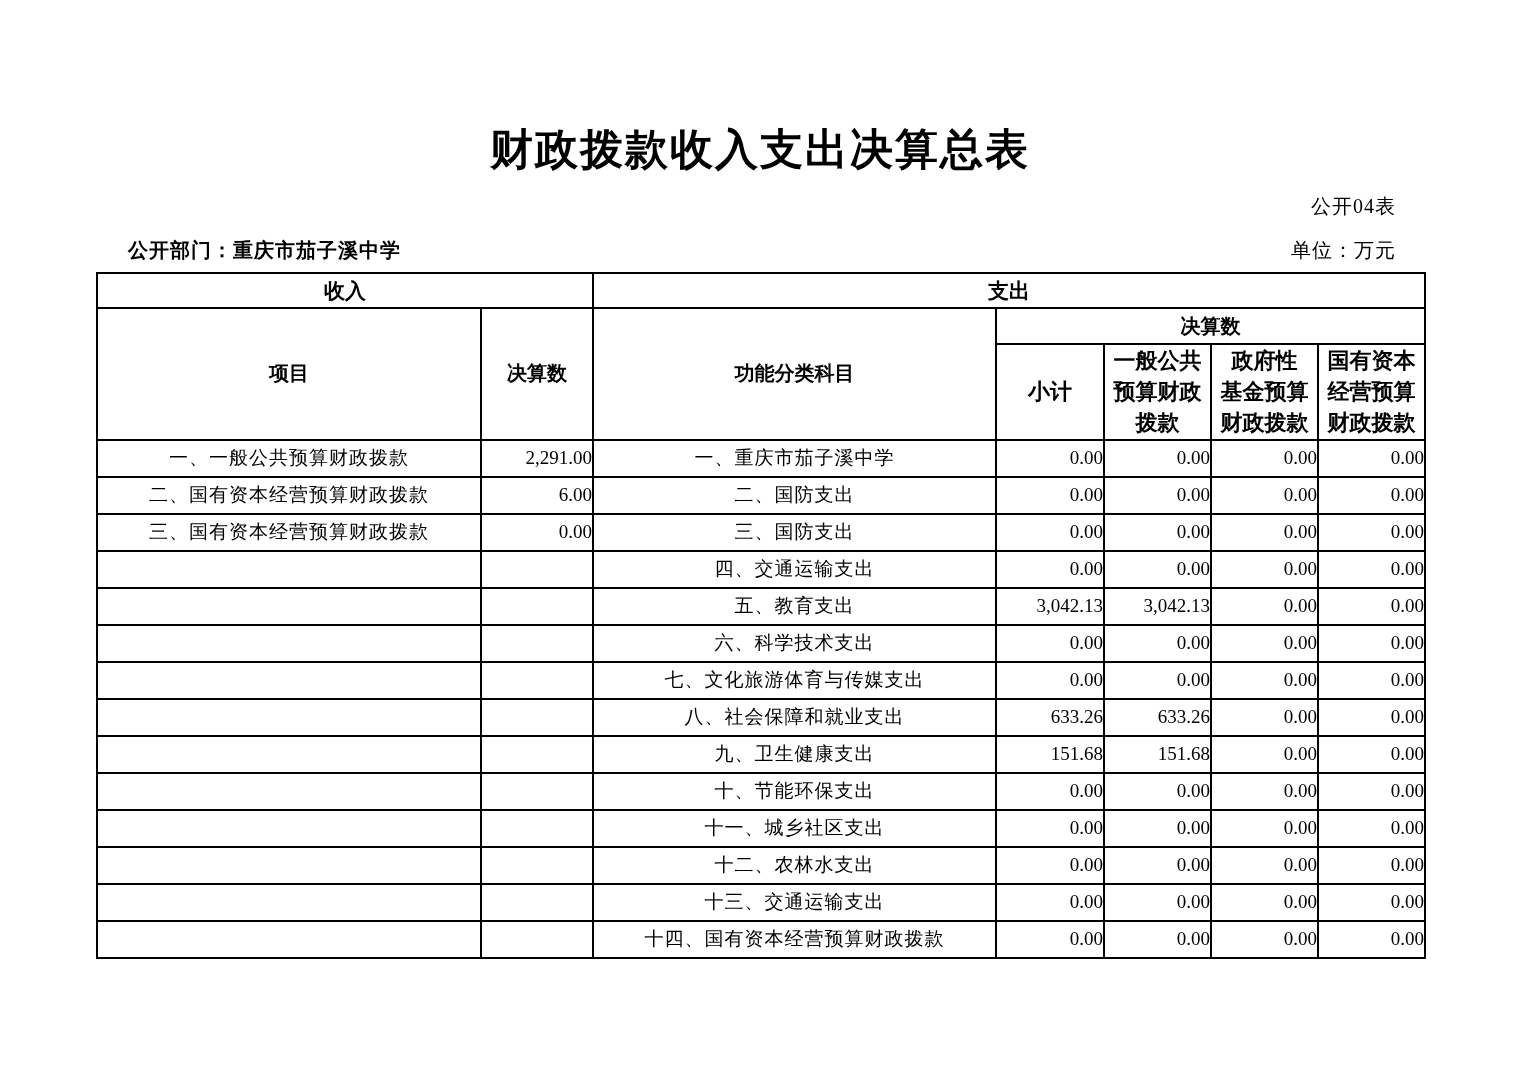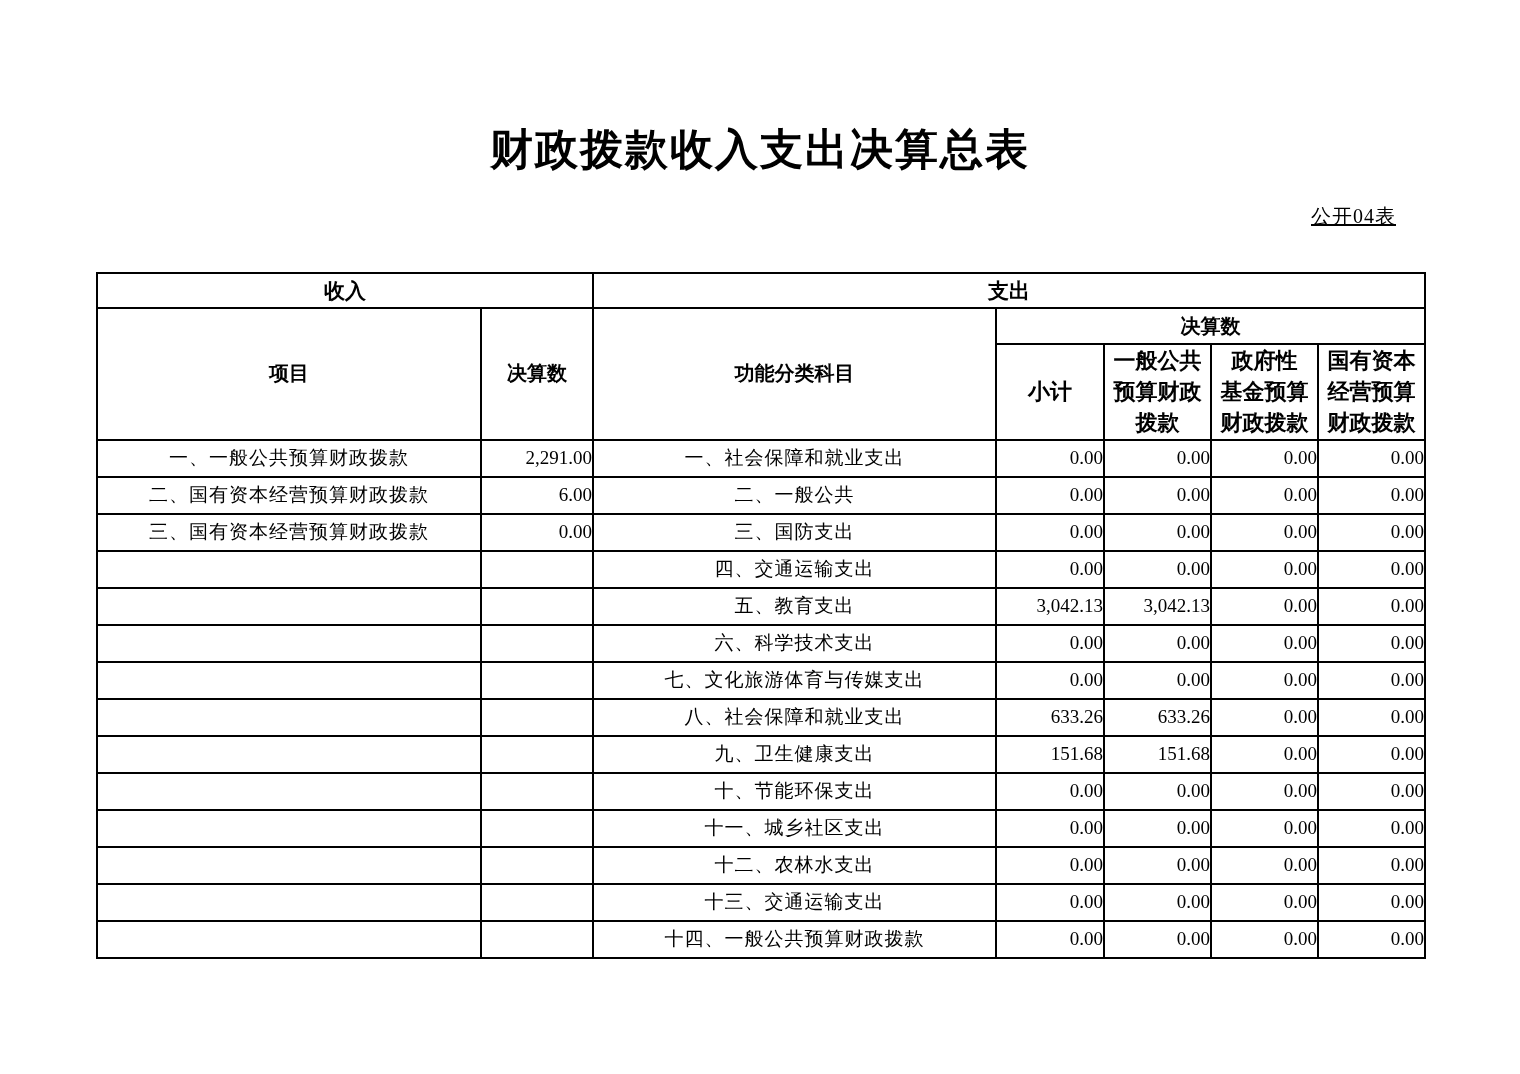--- a/index.html
+++ b/index.html
@@ -28,25 +28,24 @@
     margin: 0;
     text-align: center;
     font-family: "Liberation Sans", sans-serif;
     font-weight: bold;
     font-size: 43px;
     letter-spacing: 2px;
     line-height: 1.2;
   }
   .meta-no {
     position: absolute;
-    top: 203px;
+    top: 193px;
     right: 124px;
     font-size: 20px;
     letter-spacing: 1px;
-    text-decoration: underline;
   }
   .meta-line {
     position: absolute;
     top: 237px;
     left: 96px;
     right: 96px;
     height: 26px;
     font-size: 20px;
   }
   .meta-dept {
@@ -111,20 +110,24 @@
 </style>
 </head>
 <body>
 
 <div class="page">
 
   <h1 class="title">财政拨款收入支出决算总表</h1>
 
   <div class="meta-no">公开04表</div>
 
+  <div class="meta-line">
+    <span class="meta-dept">公开部门：重庆市茄子溪中学</span>
+    <span class="meta-unit">单位：万元</span>
+  </div>
 
   <table class="main">
     <colgroup>
       <col style="width:384px">
       <col style="width:112px">
       <col style="width:403px">
       <col style="width:108px">
       <col style="width:107px">
       <col style="width:107px">
       <col style="width:107px">
@@ -150,30 +153,30 @@
 财政拨款</th>
         <th class="wrap">国有资本
 经营预算
 财政拨款</th>
       </tr>
     </thead>
     <tbody id="table-body">
         <tr>
           <td class="txt">一、一般公共预算财政拨款</td>
           <td class="num">2,291.00</td>
-          <td class="txt">一、社会保障和就业支出</td>
+          <td class="txt">一、重庆市茄子溪中学</td>
           <td class="num">0.00</td>
           <td class="num">0.00</td>
           <td class="num">0.00</td>
           <td class="num">0.00</td>
         </tr>
         <tr>
           <td class="txt">二、国有资本经营预算财政拨款</td>
           <td class="num">6.00</td>
-          <td class="txt">二、一般公共</td>
+          <td class="txt">二、国防支出</td>
           <td class="num">0.00</td>
           <td class="num">0.00</td>
           <td class="num">0.00</td>
           <td class="num">0.00</td>
         </tr>
         <tr>
           <td class="txt">三、国有资本经营预算财政拨款</td>
           <td class="num">0.00</td>
           <td class="txt">三、国防支出</td>
           <td class="num">0.00</td>
@@ -267,21 +270,21 @@
           <td class="num"></td>
           <td class="txt">十三、交通运输支出</td>
           <td class="num">0.00</td>
           <td class="num">0.00</td>
           <td class="num">0.00</td>
           <td class="num">0.00</td>
         </tr>
         <tr>
           <td class="txt"></td>
           <td class="num"></td>
-          <td class="txt">十四、一般公共预算财政拨款</td>
+          <td class="txt">十四、国有资本经营预算财政拨款</td>
           <td class="num">0.00</td>
           <td class="num">0.00</td>
           <td class="num">0.00</td>
           <td class="num">0.00</td>
         </tr>
       </tbody>
   </table>
 
 </div>
 

